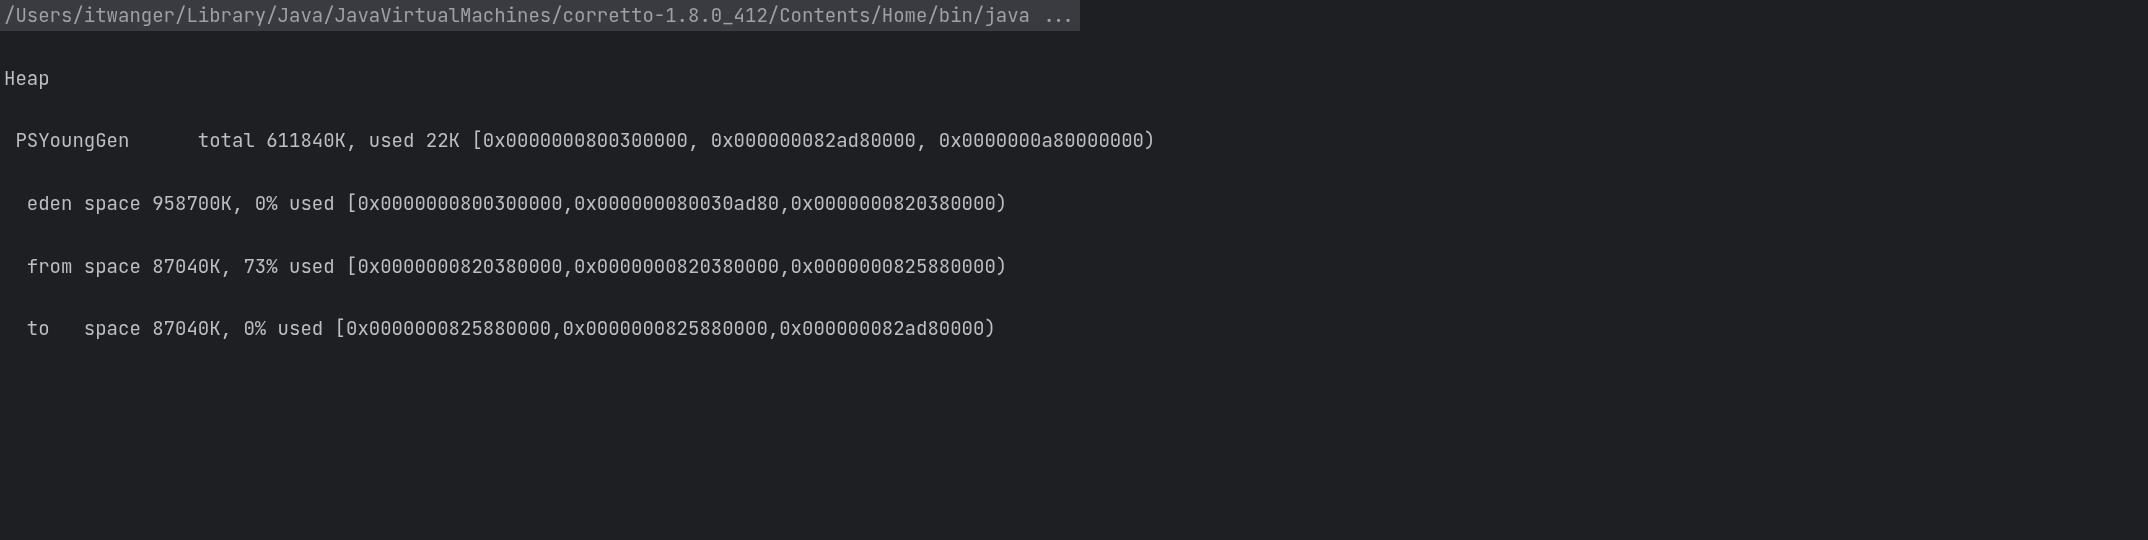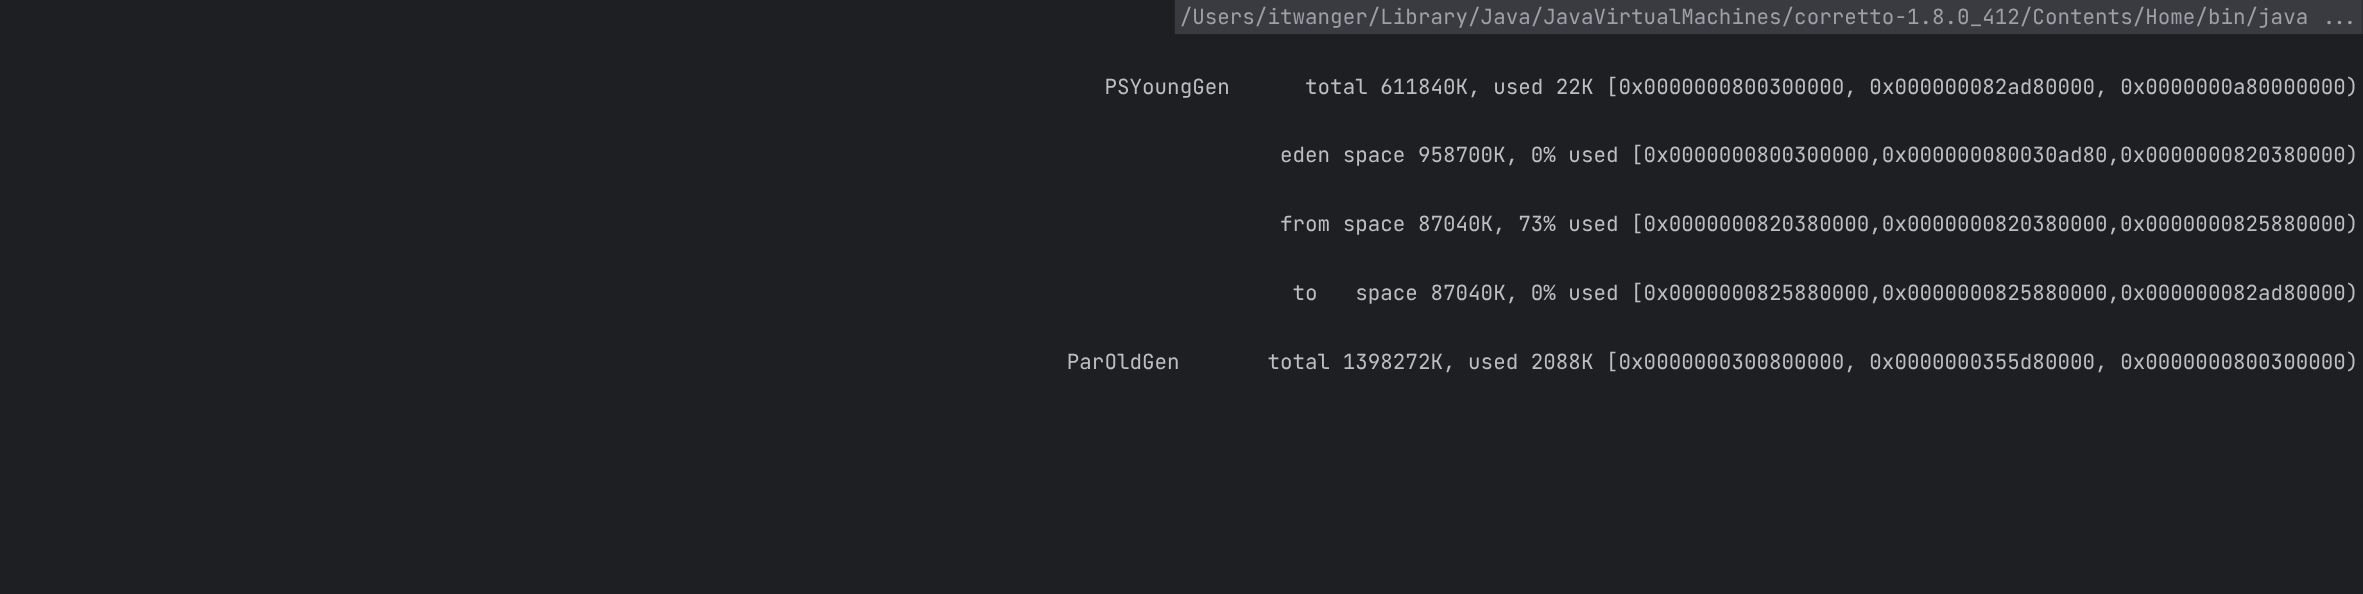--- a/index.html
+++ b/index.html
@@ -23,29 +23,28 @@
       color: #9da0a8;
       padding: 0 4px;
       display: inline-block;
     }
     .console-output {
       padding: 0 4px;
       white-space: pre;
     }
     .line {
       white-space: pre;
-      text-align: right;
     }
   </style>
 </head>
 <body>
 
 <div class="line"><span class="header-line">/Users/itwanger/Library/Java/JavaVirtualMachines/corretto-1.8.0_412/Contents/Home/bin/java ...</span></div>
 <div class="console-output">
+<div class="line">Heap</div>
 <div class="line"> PSYoungGen      total 611840K, used 22K [0x0000000800300000, 0x000000082ad80000, 0x0000000a80000000)</div>
 <div class="line">  eden space 958700K, 0% used [0x0000000800300000,0x000000080030ad80,0x0000000820380000)</div>
 <div class="line">  from space 87040K, 73% used [0x0000000820380000,0x0000000820380000,0x0000000825880000)</div>
 <div class="line">  to   space 87040K, 0% used [0x0000000825880000,0x0000000825880000,0x000000082ad80000)</div>
-<div class="line"> ParOldGen       total 1398272K, used 2088K [0x0000000300800000, 0x0000000355d80000, 0x0000000800300000)</div>
 
 
 
 </div>
 
 </body></html>

